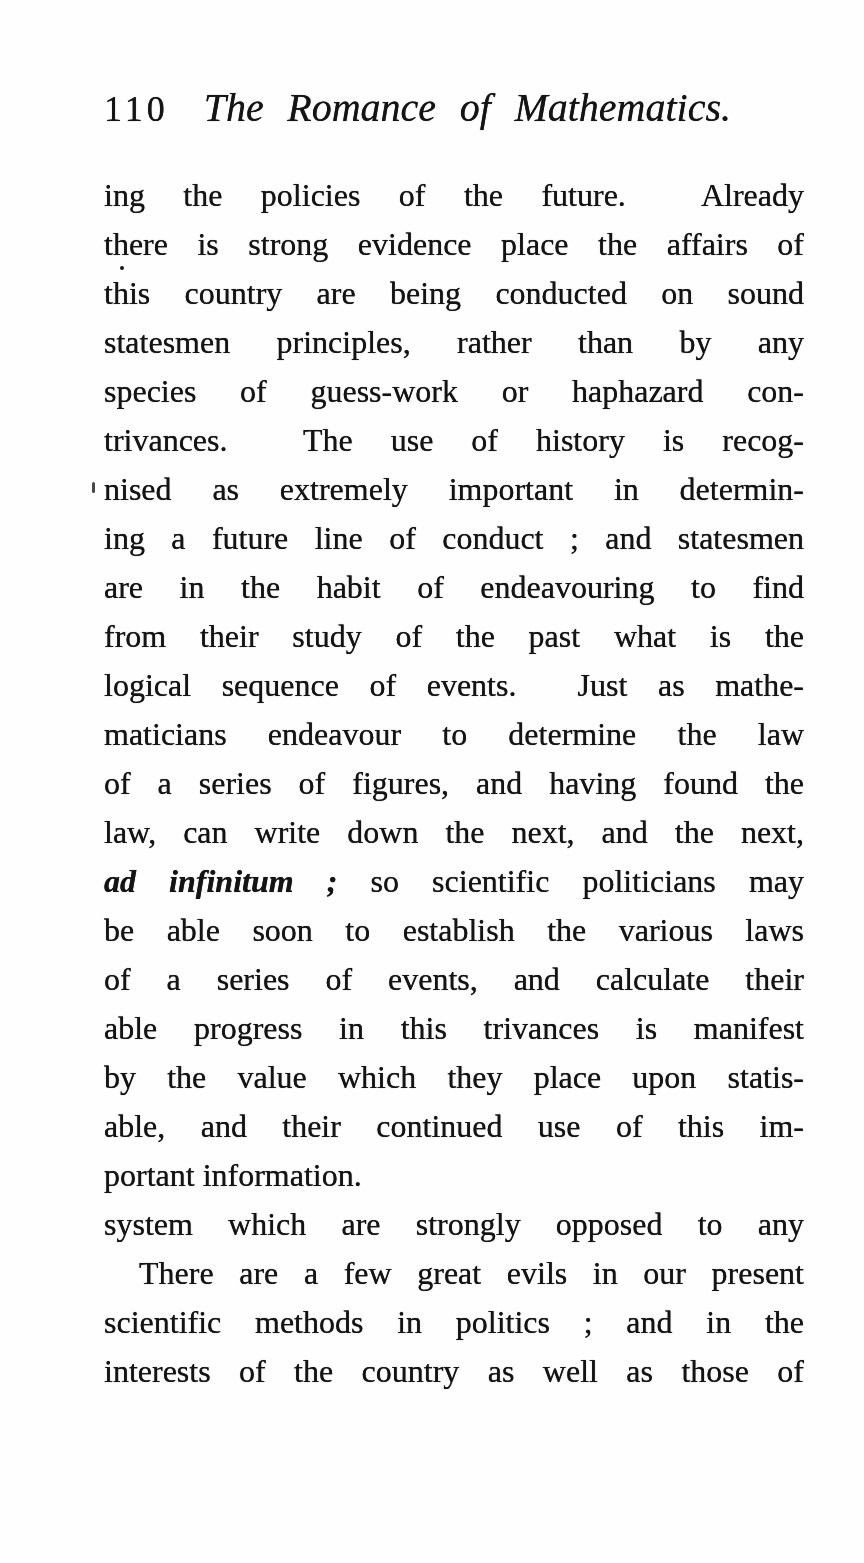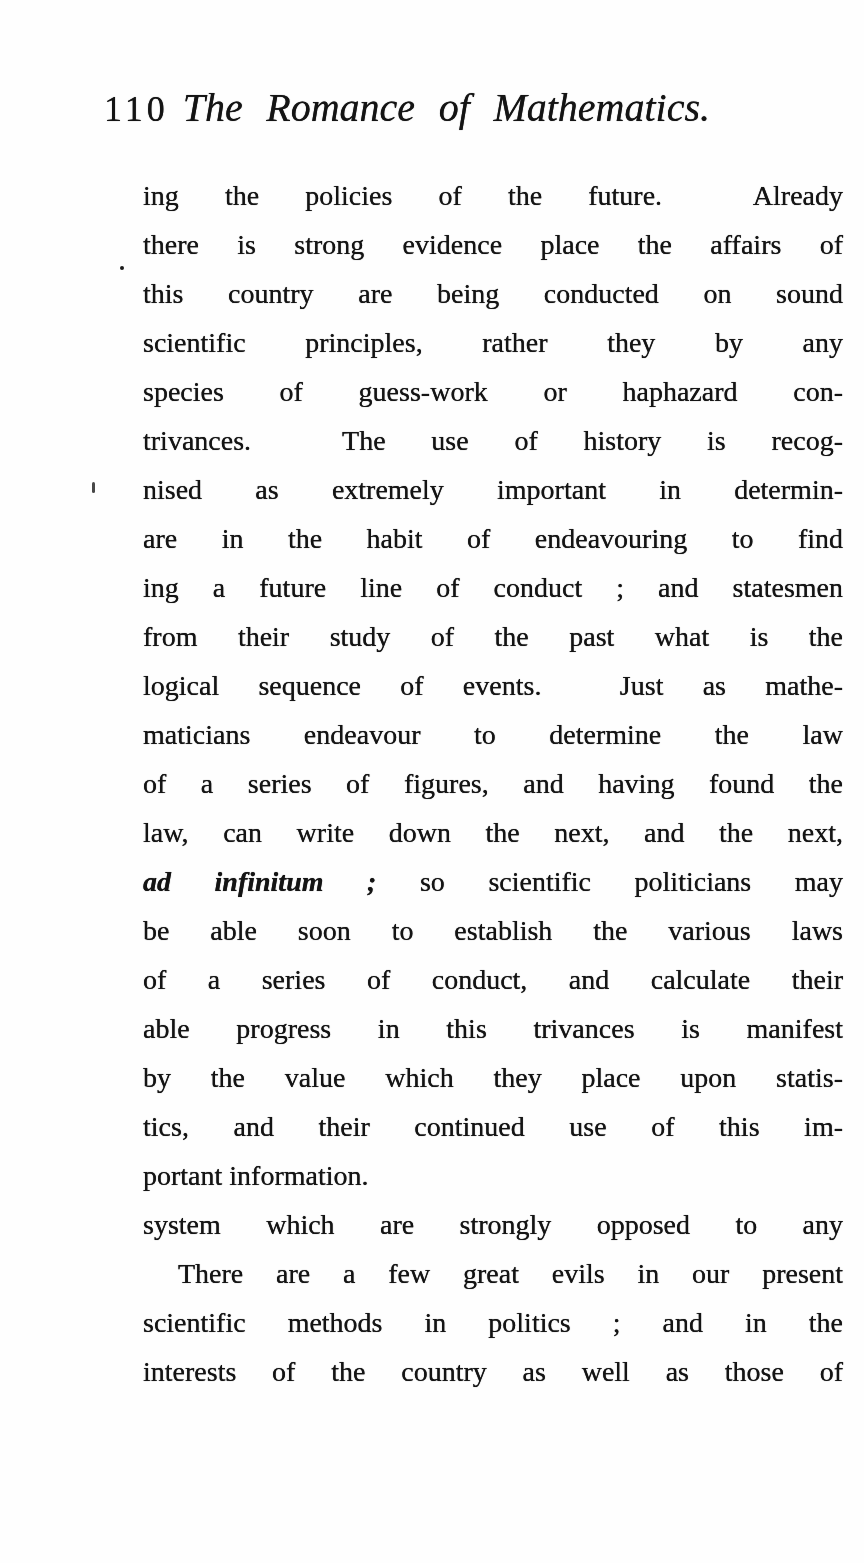--- a/index.html
+++ b/index.html
@@ -22,37 +22,36 @@
     position: absolute;
     left: 104px;
     top: 84px;
     width: 710px;
     white-space: nowrap;
   }
   .pagenum {
     display: inline-block;
     font-size: 36px;
     letter-spacing: 4px;
-    margin-right: 14px;
+    margin-right: 35px;
     vertical-align: baseline;
     text-align: center;
   }
   .running-title {
     font-style: italic;
     font-size: 40px;
     word-spacing: 0.34em;
   }
   .body-block {
     position: absolute;
     left: 104px;
     top: 171px;
     width: 700px;
-    font-size: 28px;
+    font-size: 32px;
     line-height: 49px;
-    margin-left: 39px;
   }
   .line {
     text-align: justify;
     text-align-last: justify;
     height: 49px;
     white-space: nowrap2; 
   }
   .line.no-just {
     text-align: right;
     text-align-last: left;
@@ -78,37 +77,37 @@
 <div class="page">
 
   <div class="header">
     <span class="pagenum">110</span><span class="running-title">The Romance of Mathematics.</span>
   </div>
 
   <div class="body-block" id="body-lines">
       <div class="line">ing the policies of the future.&nbsp; Already</div>
       <div class="line">there is strong evidence place the affairs of</div>
       <div class="line">this country are being conducted on sound</div>
-      <div class="line">scientific principles, rather they by any</div>
+      <div class="line">statesmen principles, rather than by any</div>
       <div class="line">species of guess-work or haphazard con-</div>
       <div class="line">trivances.&nbsp; The use of history is recog-</div>
       <div class="line">nised as extremely important in determin-</div>
+      <div class="line">ing a future line of conduct ; and statesmen</div>
       <div class="line">are in the habit of endeavouring to find</div>
-      <div class="line">ing a future line of conduct ; and statesmen</div>
       <div class="line">from their study of the past what is the</div>
       <div class="line">logical sequence of events.&nbsp; Just as mathe-</div>
       <div class="line">maticians endeavour to determine the law</div>
       <div class="line">of a series of figures, and having found the</div>
       <div class="line">law, can write down the next, and the next,</div>
       <div class="line"><em>ad infinitum ;</em> so scientific politicians may</div>
       <div class="line">be able soon to establish the various laws</div>
-      <div class="line">of a series of conduct, and calculate their</div>
+      <div class="line">of a series of events, and calculate their</div>
       <div class="line">able progress in this trivances is manifest</div>
       <div class="line">by the value which they place upon statis-</div>
-      <div class="line">tics, and their continued use of this im-</div>
+      <div class="line">able, and their continued use of this im-</div>
       <div class="line no-just">portant information.</div>
       <div class="line">system which are strongly opposed to any</div>
       <div class="line indent">There are a few great evils in our present</div>
       <div class="line">scientific methods in politics ; and in the</div>
       <div class="line">interests of the country as well as those of</div>
     </div>
 
   <div class="speck speck-1"></div>
   <div class="speck speck-2"></div>
 

